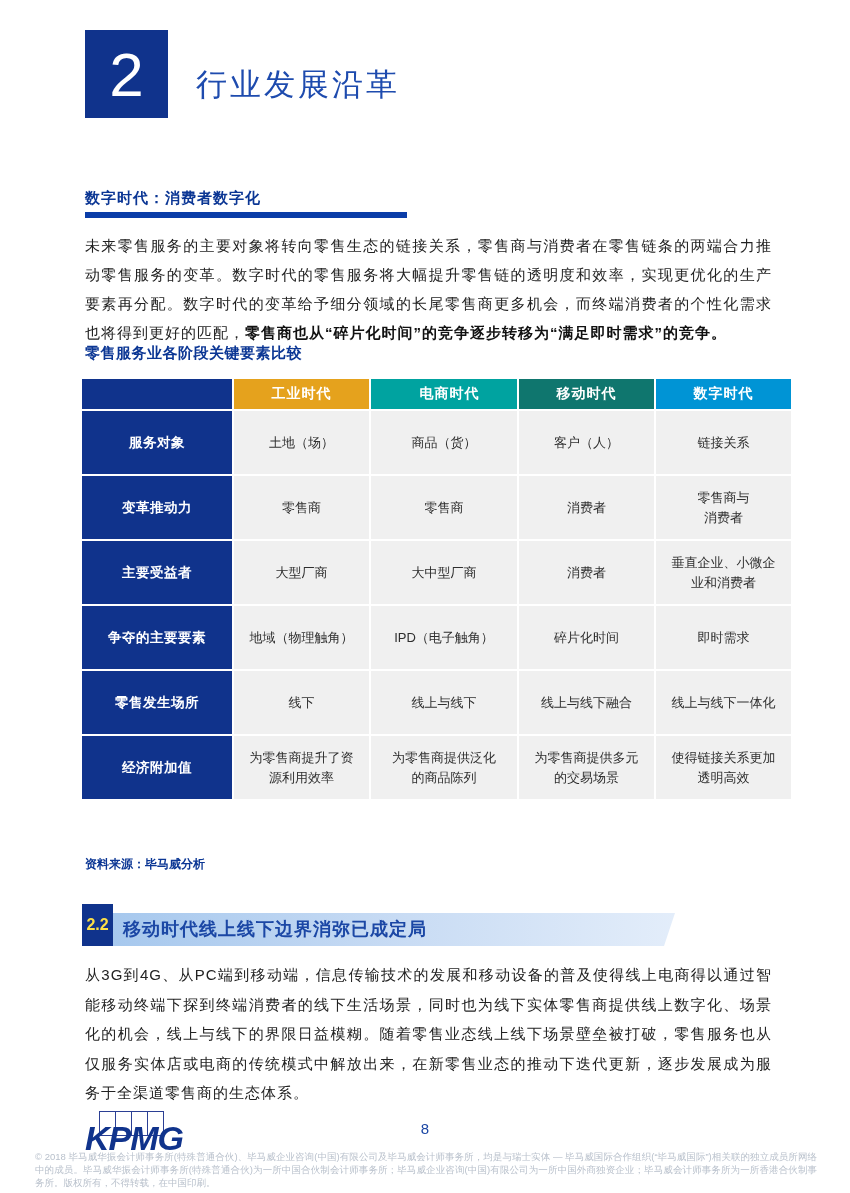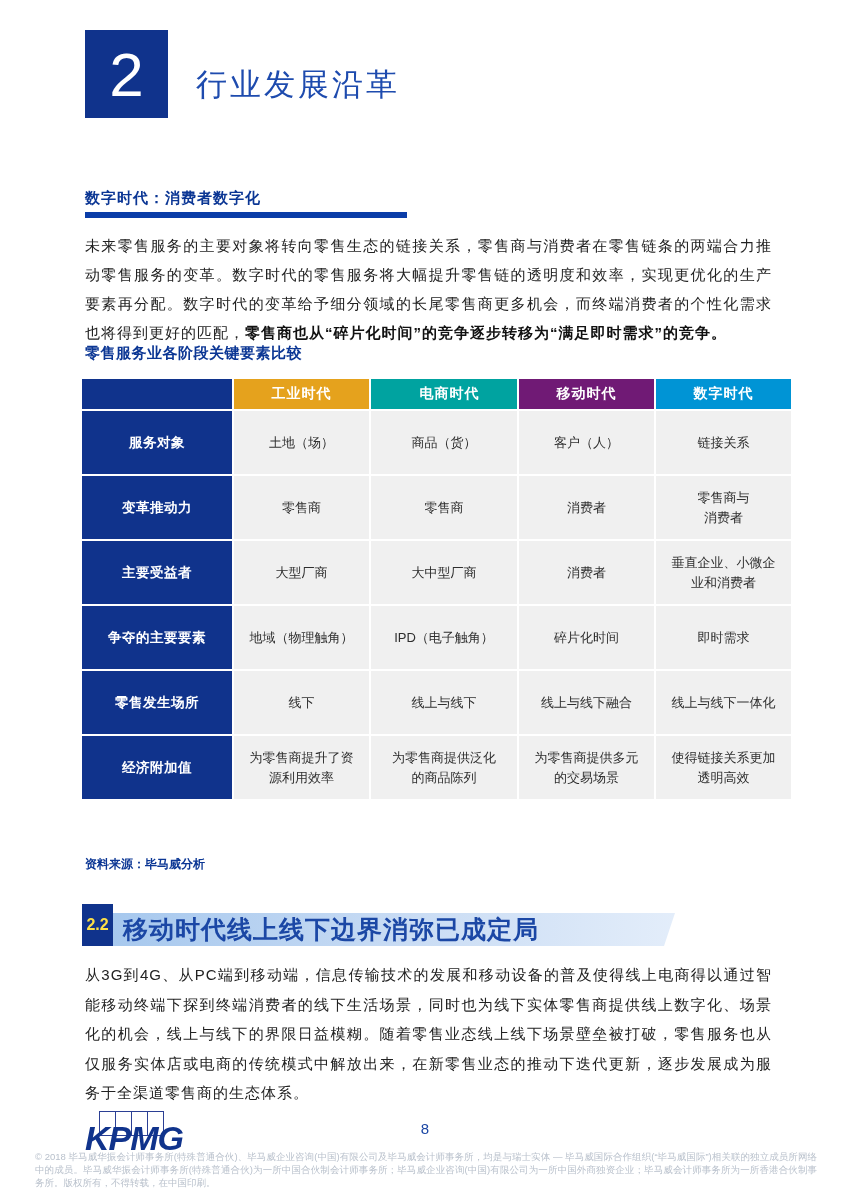--- a/index.html
+++ b/index.html
@@ -32,21 +32,21 @@
   td.cell{height:59px;background:#F0F0F0;color:#2E2E2E;font-size:13px;line-height:1.5;
           white-space:pre-line;padding:2px 6px;}
 
   .source{position:absolute;left:85px;top:856px;font-size:12px;font-weight:bold;color:#0B3694;}
 
   
   .band{position:absolute;left:85px;top:913px;width:590px;height:33px;
         background:linear-gradient(90deg,#A3C6ED 0%,#C9DCF4 55%,#E3EDFA 100%);
         clip-path:polygon(0 0,100% 0,calc(100% - 11px) 100%,0 100%);}
   .band-title{position:absolute;left:123px;top:913px;height:33px;line-height:33px;
-              font-size:25px;font-weight:bold;color:#1B47A5;letter-spacing:1px;}
+              font-size:18px;font-weight:bold;color:#1B47A5;letter-spacing:1px;}
   .band-num{position:absolute;left:82px;top:904px;width:31px;height:42px;background:#10338C;
             color:#fde047;font-weight:bold;font-size:16px;display:flex;align-items:center;justify-content:center;}
 
   
   .kpmg{position:absolute;left:85px;top:1111px;width:95px;height:38px;}
   .kpmg .blocks{position:absolute;left:14px;top:0;display:flex;}
   .kpmg .blocks span{display:block;width:15px;height:23px;border:1px solid #2B3F94;margin-right:-1px;}
   .kpmg .word{position:absolute;left:0;top:8px;font-style:italic;font-weight:bold;font-size:34px;
               color:#10338C;letter-spacing:-1px;}
   .pageno{position:absolute;left:0;top:1120px;width:850px;text-align:center;
@@ -70,21 +70,21 @@
   <p class="para para1"><span>未来零售服务的主要对象将转向零售生态的链接关系，零售商与消费者在零售链条的两端合力推动零售服务的变革。数字时代的零售服务将大幅提升零售链的透明度和效率，实现更优化的生产要素再分配。数字时代的变革给予细分领域的长尾零售商更多机会，而终端消费者的个性化需求也将得到更好的匹配，</span><b>零售商也从“碎片化时间”的竞争逐步转移为“满足即时需求”的竞争。</b></p>
 
   <div class="table-title">零售服务业各阶段关键要素比较</div>
 
   <table class="cmp">
     <tbody>
         <tr>
       <td class="corner" style="background: rgb(16, 51, 140);"></td>
       <td class="era" style="background: rgb(229, 162, 29);">工业时代</td>
       <td class="era" style="background: rgb(0, 163, 160); padding-left: 12px;">电商时代</td>
-      <td class="era" style="background: #701a75;">移动时代</td>
+      <td class="era" style="background: #0f766e;">移动时代</td>
       <td class="era" style="background: rgb(0, 148, 213);">数字时代</td>
     </tr>
     <tr>
       <td class="rowhead">服务对象</td>
       <td class="cell">土地（场）</td>
       <td class="cell">商品（货）</td>
       <td class="cell">客户（人）</td>
       <td class="cell">链接关系</td>
     </tr>
     <tr>

